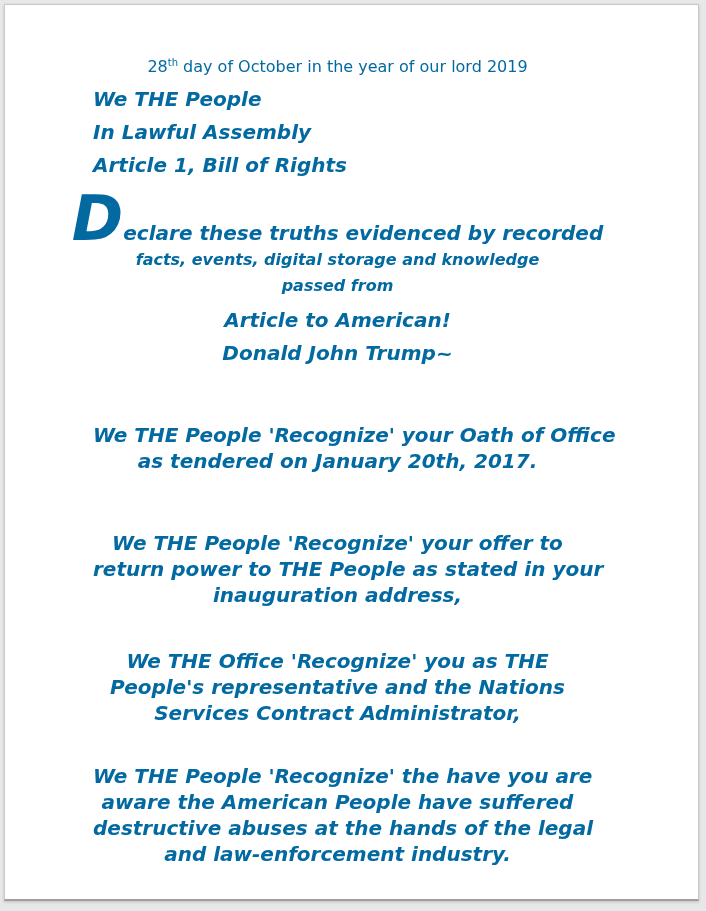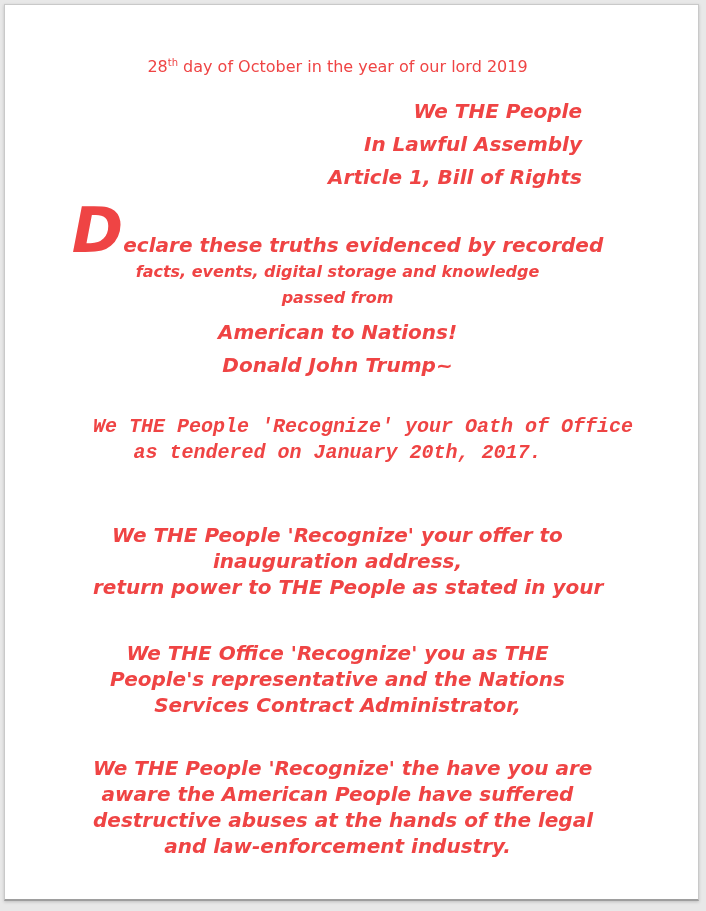--- a/index.html
+++ b/index.html
@@ -12,38 +12,38 @@
   }
   .page {
     position: absolute; left: 4px; top: 4px;
     width: 695px; height: 897px;
     background: #ffffff;
     border: 1px solid #c9c9c9;
     border-bottom: 2px solid #9e9e9e;
     box-shadow: 0 1px 3px rgba(0,0,0,0.18);
     box-sizing: border-box;
   }
-  .content { padding: 46px 116px 0 88px; color: #ef4444; }
+  .content { padding: 46px 116px 0 88px; color: #0369a1; }
   .date { margin: 0; font-size: 16px; line-height: 24px; text-align: center; font-weight: normal; font-style: normal; }
   .date sup { font-size: 10px; vertical-align: 6px; }
-  .titles { margin-top: 16px; text-align: right; }
+  .titles { margin-top: 4px; text-align: left; }
   .title-line { font-size: 20px; line-height: 33px; font-weight: bold; font-style: italic; white-space: nowrap; }
   .declaration { margin-top: 9px; }
   .decl-first {
     display: flex; justify-content: center; align-items: baseline;
     height: 56px; font-weight: bold; font-style: italic;
   }
   .dropcap { font-size: 62px; line-height: 56px; }
   .decl-first-text { font-size: 20px; line-height: 26px; white-space: nowrap; }
   .decl-line { font-size: 16px; line-height: 26px; text-align: center; font-weight: bold; font-style: italic; white-space: nowrap; }
   .addr { margin-top: 5px; text-align: center; }
   .addr-line { font-size: 20px; line-height: 33px; font-weight: bold; font-style: italic; white-space: nowrap; }
   .para { text-align: center; }
   .para-line { font-size: 20px; line-height: 26px; font-weight: bold; font-style: italic; white-space: nowrap; }
-  .p1 { margin-top: 32px; font-family: Liberation Mono, monospace; }
+  .p1 { margin-top: 52px; }
   .p2 { margin-top: 56px; }
   .p3 { margin-top: 40px; }
   .p4 { margin-top: 37px; }
 </style>
 </head>
 <body>
 
 <div class="page">
   <div class="content">
 
@@ -58,34 +58,34 @@
     <div class="declaration">
       <div class="decl-first">
         <span class="dropcap">D</span>
           <span class="decl-first-text">eclare these truths evidenced by recorded</span>
       </div>
       <div>
           <div class="decl-line">facts, events, digital storage and knowledge</div>
           <div class="decl-line">passed from</div>
         </div>
       <div class="addr">
-          <div class="addr-line">American to Nations!</div>
+          <div class="addr-line">Article to American!</div>
           <div class="addr-line">Donald John Trump~</div>
         </div>
     </div>
 
     <div class="para p1">
         <div class="para-line">We THE People 'Recognize' your Oath of Office</div>
         <div class="para-line">as tendered on January 20th, 2017.</div>
       </div>
 
     <div class="para p2">
         <div class="para-line">We THE People 'Recognize' your offer to</div>
+        <div class="para-line">return power to THE People as stated in your</div>
         <div class="para-line">inauguration address,</div>
-        <div class="para-line">return power to THE People as stated in your</div>
       </div>
 
     <div class="para p3">
         <div class="para-line">We THE Office 'Recognize' you as THE</div>
         <div class="para-line">People's representative and the Nations</div>
         <div class="para-line">Services Contract Administrator,</div>
       </div>
 
     <div class="para p4">
         <div class="para-line">We THE People 'Recognize' the have you are</div>

